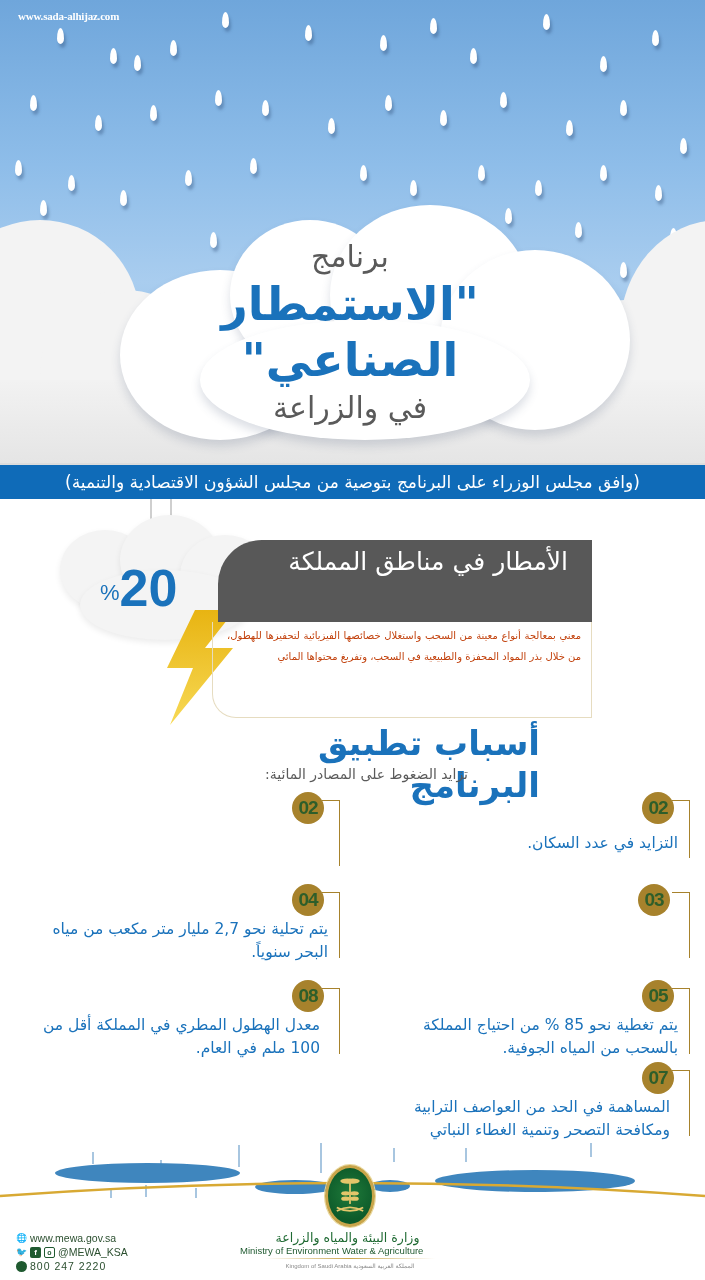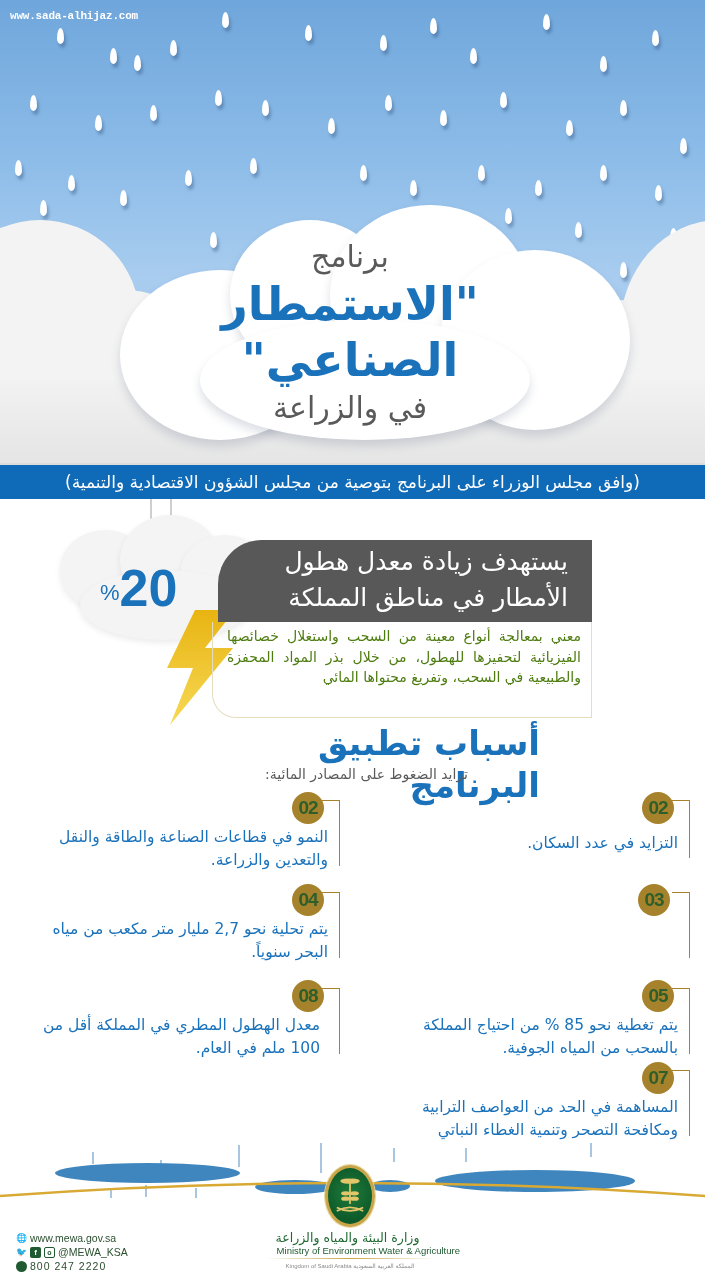--- a/index.html
+++ b/index.html
@@ -6,22 +6,22 @@
   html, body { width: 705px; height: 1280px; overflow: hidden; background: #ffffff; }
   body { font-family: "DejaVu Sans", sans-serif; position: relative; }
 
   
   .sky {
     position: absolute; left: 0; top: 0; width: 705px; height: 470px;
     background: linear-gradient(180deg, #6fa6db 0%, #8ebde9 35%, #a9cdef 60%, #7fb0e0 100%);
     overflow: hidden;
   }
   .source-url {
-    position: absolute; left: 10px; top: 10px; color: #ffffff;
-    font-family: Liberation Mono, monospace; font-size: 11px; font-weight: bold;
+    position: absolute; left: 18px; top: 10px; color: #ffffff;
+    font-family: Liberation Serif, serif; font-size: 11px; font-weight: bold;
     letter-spacing: -0.2px;
   }
   .drop {
     position: absolute; width: 7px; height: 16px; background: #ffffff;
     border-radius: 50% 50% 50% 50% / 65% 65% 35% 35%;
     box-shadow: 2px 4px 3px rgba(40,70,110,0.35);
   }
   .cloud-blob { position: absolute; background: #f3f3f3; border-radius: 50%; }
   .cloud-blob.shade { background: #e7e7e7; }
   .cloud-base {
@@ -59,21 +59,21 @@
   .dark-box {
     position: absolute; left: 218px; top: 540px; width: 374px; height: 82px;
     background: #585858; border-radius: 44px 0 0 0; direction: rtl;
     color: #ffffff; padding: 4px 24px 0 10px; text-align: right;
   }
   .dark-box .l { font-size: 25px; line-height: 36px; white-space: nowrap; }
   .desc-box {
     position: absolute; left: 212px; top: 622px; width: 380px; height: 96px;
     border: 1px solid #e6dcc0; border-top: none; border-radius: 0 0 0 24px;
     direction: rtl; text-align: justify; padding: 4px 10px 16px 14px;
-    color: #4d7c0f; font-size: 14px; line-height: 20.5px;
+    color: #c2410c; font-size: 10px; line-height: 20.5px;
   }
 
   
   .reasons-title {
     position: absolute; left: 200px; top: 722px; width: 340px; text-align: right; direction: rtl;
     color: #1a72bb; font-size: 34px; font-weight: bold; line-height: 42px;
   }
   .reasons-sub {
     position: absolute; left: 200px; top: 764px; width: 268px; text-align: right; direction: rtl;
     color: #5a5a5a; font-size: 14px; line-height: 20px;
@@ -94,21 +94,21 @@
   
   .puddle { position: absolute; background: #3f86be; border-radius: 50%; }
   .rainline { position: absolute; width: 2px; background: #a8c6e0; }
   .ground { position: absolute; left: 0; top: 1170px; width: 705px; height: 30px; }
   .emblem {
     position: absolute; left: 325px; top: 1165px; width: 50px; height: 62px; border-radius: 50%;
     background: radial-gradient(circle at 50% 45%, #1f7a3a 0%, #0d5b2a 70%);
     border: 3px solid #c9a54a; box-shadow: 0 0 0 1px #e9d89a;
   }
   .ministry-ar { position: absolute; left: 260px; top: 1230px; width: 175px; text-align: center; color: #1f6a33; font-size: 12.5px; direction: rtl; }
-  .ministry-en { position: absolute; left: 240px; top: 1245px; width: 220px; text-align: right; color: #1f5a30; font-family: "Liberation Sans", sans-serif; font-size: 9.5px; }
+  .ministry-en { position: absolute; left: 240px; top: 1245px; width: 220px; text-align: left; color: #1f5a30; font-family: "Liberation Sans", sans-serif; font-size: 9.5px; }
   .ministry-rule { position: absolute; left: 265px; top: 1258px; width: 170px; height: 1px; background: linear-gradient(90deg, transparent, #c9a54a, transparent); }
   .ministry-sub { position: absolute; left: 250px; top: 1262px; width: 200px; text-align: center; color: #8a8a8a; font-family: "Liberation Sans", sans-serif; font-size: 6px; }
 
   .contact { position: absolute; left: 16px; color: #2b4f2f; font-family: "Liberation Sans", sans-serif; font-size: 10.5px; display: flex; align-items: center; gap: 3px; }
   .ic { display: inline-flex; width: 11px; height: 11px; align-items: center; justify-content: center; color: #1f5a30; font-size: 9px; }
   .ic.box { border: 1.5px solid #1f5a30; border-radius: 2px; font-size: 7px; font-weight: bold; }
   .ic.solid { background: #1f5a30; color: #fff; border-radius: 2px; font-size: 8px; font-weight: bold; }
   .ic.circ { border-radius: 50%; background: #1f5a30; }
 </style>
 </head>
@@ -204,21 +204,20 @@
     <defs>
       <linearGradient id="bg" x1="0" y1="0" x2="0" y2="1">
         <stop offset="0" stop-color="#e8b412"></stop>
         <stop offset="1" stop-color="#f7d955"></stop>
       </linearGradient>
     </defs>
     <polygon points="30,0 70,0 40,38 68,38 5,115 28,58 2,58" fill="url(#bg)"></polygon>
   </svg>
 
   <div class="dark-box">
-    <div class="l">يستهدف زيادة معدل هطول</div>
     <div class="l">الأمطار في مناطق المملكة</div>
   </div>
   <div class="desc-box">
     <span>معني بمعالجة أنواع معينة من السحب واستغلال خصائصها الفيزيائية لتحفيزها للهطول، من خلال بذر المواد المحفزة والطبيعية في السحب، وتفريغ محتواها المائي</span>
   </div>
 </div>
 
 <div class="reasons-title">أسباب تطبيق البرنامج</div>
 <div class="reasons-sub">تزايد الضغوط على المصادر المائية:</div>
 
@@ -239,28 +238,27 @@
   <div class="badge" style="right:16px;top:0">05</div>
   <div class="hline" style="right:0;top:8px;width:18px"></div>
   <div class="vline" style="right:0;top:8px;height:66px"></div>
   <div class="text" style="right:12px;top:34px;width:305px">يتم تغطية نحو 85 % من احتياج المملكة بالسحب من المياه الجوفية.</div>
 </div>
 
 <div class="item" style="left:370px;top:1062px;width:320px;height:80px">
   <div class="badge" style="right:16px;top:0">07</div>
   <div class="hline" style="right:0;top:8px;width:18px"></div>
   <div class="vline" style="right:0;top:8px;height:66px"></div>
-  <div class="text" style="right:12px;top:34px;width:305px">المساهمة في الحد من العواصف الترابية ومكافحة التصحر وتنمية الغطاء النباتي</div>
+  <div class="text" style="right:20px;top:34px;width:305px">المساهمة في الحد من العواصف الترابية ومكافحة التصحر وتنمية الغطاء النباتي</div>
 </div>
 
 <div class="item" style="left:30px;top:792px;width:310px;height:80px">
   <div class="badge" style="right:16px;top:0">02</div>
   <div class="hline" style="right:0;top:8px;width:18px"></div>
   <div class="vline" style="right:0;top:8px;height:66px"></div>
-  <div class="text" style="right:12px;top:34px;width:300px">النمو في قطاعات الصناعة والطاقة والنقل والتعدين والزراعة.</div>
 </div>
 
 <div class="item" style="left:30px;top:884px;width:310px;height:80px">
   <div class="badge" style="right:16px;top:0">04</div>
   <div class="hline" style="right:0;top:8px;width:18px"></div>
   <div class="vline" style="right:0;top:8px;height:66px"></div>
   <div class="text" style="right:12px;top:34px;width:300px">يتم تحلية نحو 2,7 مليار متر مكعب من مياه البحر سنوياً.</div>
 </div>
 
 <div class="item" style="left:30px;top:980px;width:310px;height:80px">

